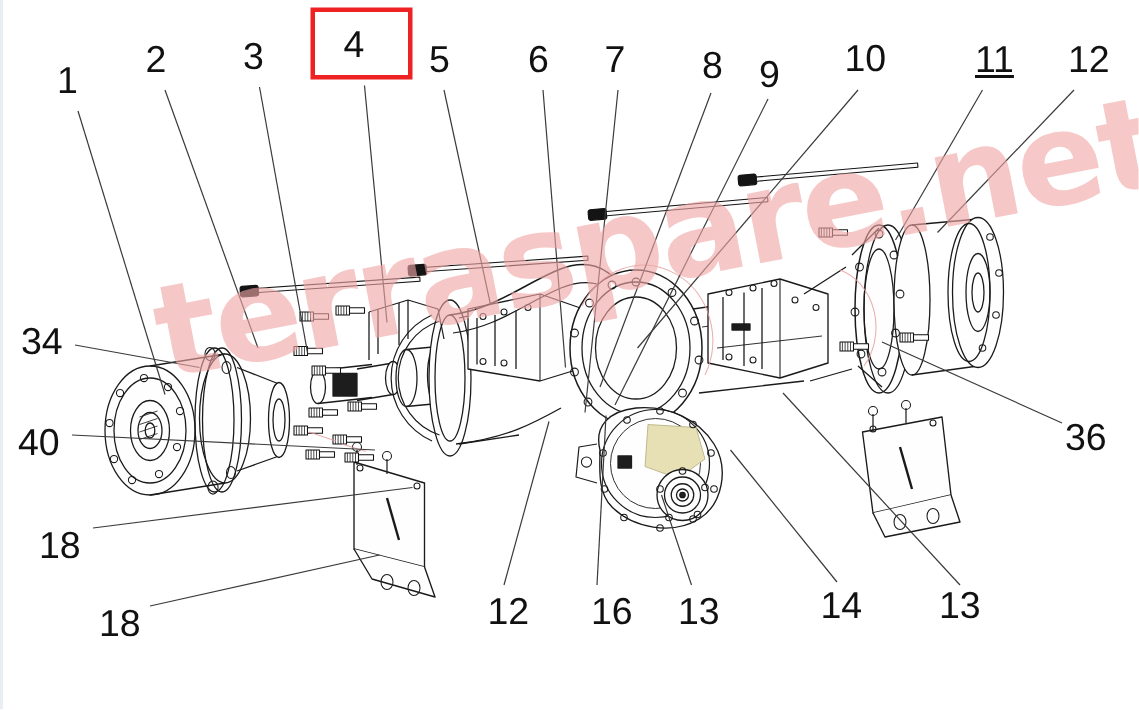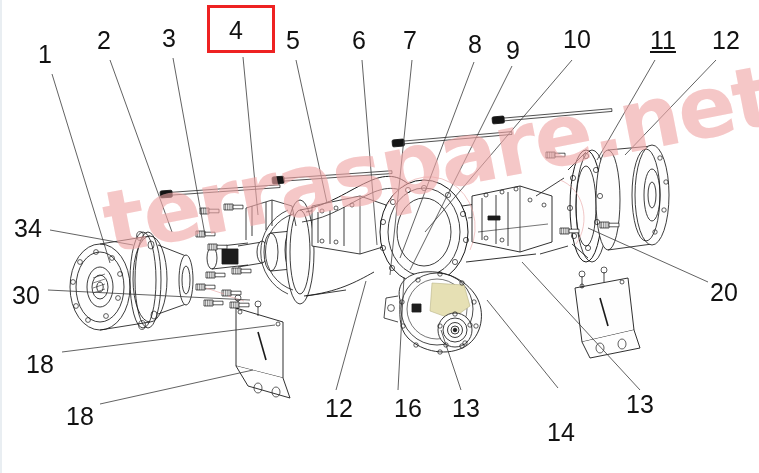--- a/index.html
+++ b/index.html
@@ -341,26 +341,26 @@
       <div class="callout" style="left: 229px; top: 18px;">4</div>
       <div class="callout" style="left: 286px; top: 28px;">5</div>
       <div class="callout" style="left: 352px; top: 28px;">6</div>
       <div class="callout" style="left: 403px; top: 28px;">7</div>
       <div class="callout" style="left: 468px; top: 32px;">8</div>
       <div class="callout" style="left: 506px; top: 38px;">9</div>
       <div class="callout" style="left: 563px; top: 27px;">10</div>
       <div class="callout" style="left: 650px; top: 28px; text-decoration: underline;">11</div>
       <div class="callout" style="left: 712px; top: 28px;">12</div>
       <div class="callout" style="left: 626px; top: 392px;">13</div>
-      <div class="callout" style="left: 547px; top: 392px; margin-top: 28px;">14</div>
+      <div class="callout" style="left: 547px; top: 392px;">14</div>
       <div class="callout" style="left: 452px; top: 396px;">13</div>
       <div class="callout" style="left: 394px; top: 396px;">16</div>
       <div class="callout" style="left: 325px; top: 396px;">12</div>
       <div class="callout" style="left: 66px; top: 404px;">18</div>
       <div class="callout" style="left: 26px; top: 352px;">18</div>
-      <div class="callout" style="left: 12px; top: 283px;">30</div>
+      <div class="callout" style="left: 12px; top: 283px;">40</div>
       <div class="callout" style="left: 14px; top: 216px;">34</div>
-      <div class="callout" style="left: 710px; top: 280px;">20</div>
+      <div class="callout" style="left: 710px; top: 280px;">36</div>
     </div>
 
   <div class="hl-box" id="hlbox" style="left: 207px; top: 5px; width: 68px; height: 48px; border-color: rgb(238, 34, 34);"></div>
 
 </div>
 
 </body></html>

